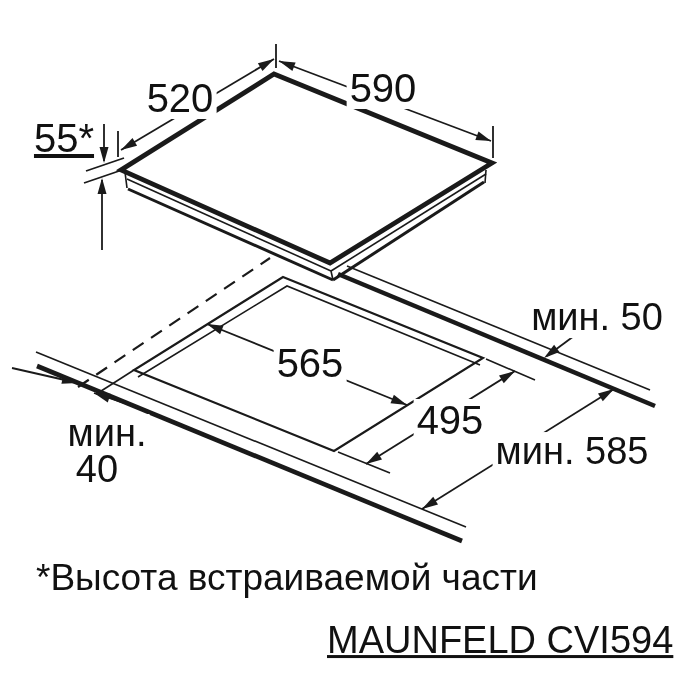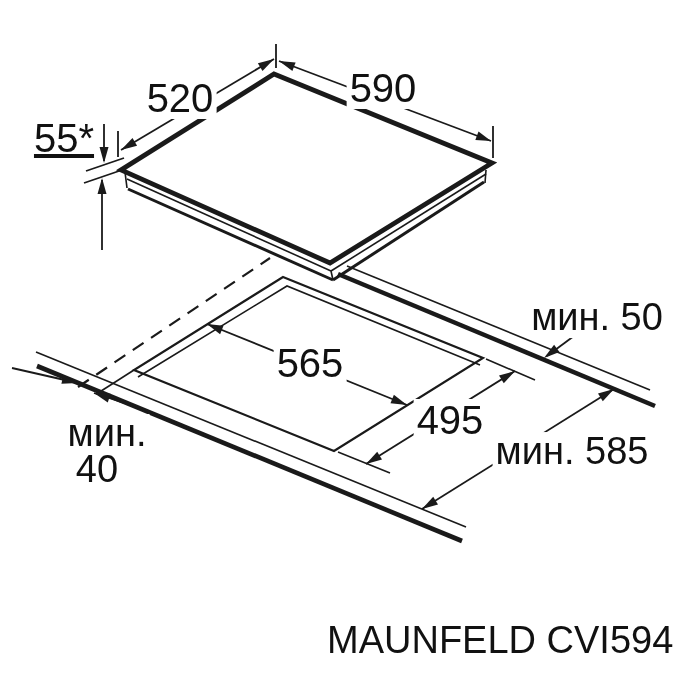--- a/index.html
+++ b/index.html
@@ -111,15 +111,16 @@
   <span class="lbl fs40" style="left:180px;top:98px;">520</span>
   <span class="lbl fs40" style="left:383px;top:88px;">590</span>
   <span class="lbl fs40" style="left:64px;top:138px;text-decoration:underline;">55*</span>
   <span class="lbl fs40" style="left:310px;top:363px;">565</span>
   <span class="lbl fs40" style="left:450px;top:420px;">495</span>
   <span class="lbl fs38" style="left:565px;top:318px;margin-left:32px;">мин. 50</span>
   <span class="lbl fs38" style="left:572px;top:452px;">мин. 585</span>
   <span class="lbl fs38" style="left:78px;top:434px;margin-left:29px;">мин.</span>
   <span class="lbl fs38" style="left:70px;top:470px;margin-left:27px;">40</span>
 
-  <span class="lbl-left fs38" style="left:327px;top:641px;">MAUNFELD CVI594</span>
+  <span class="lbl-left fs37" style="left:36px;top:578px;">*Высота встраиваемой части</span>
+  <span class="lbl-left fs38" style="left:327px;top:641px;text-decoration:underline;">MAUNFELD CVI594</span>
 
 </div>
 
 </body></html>

